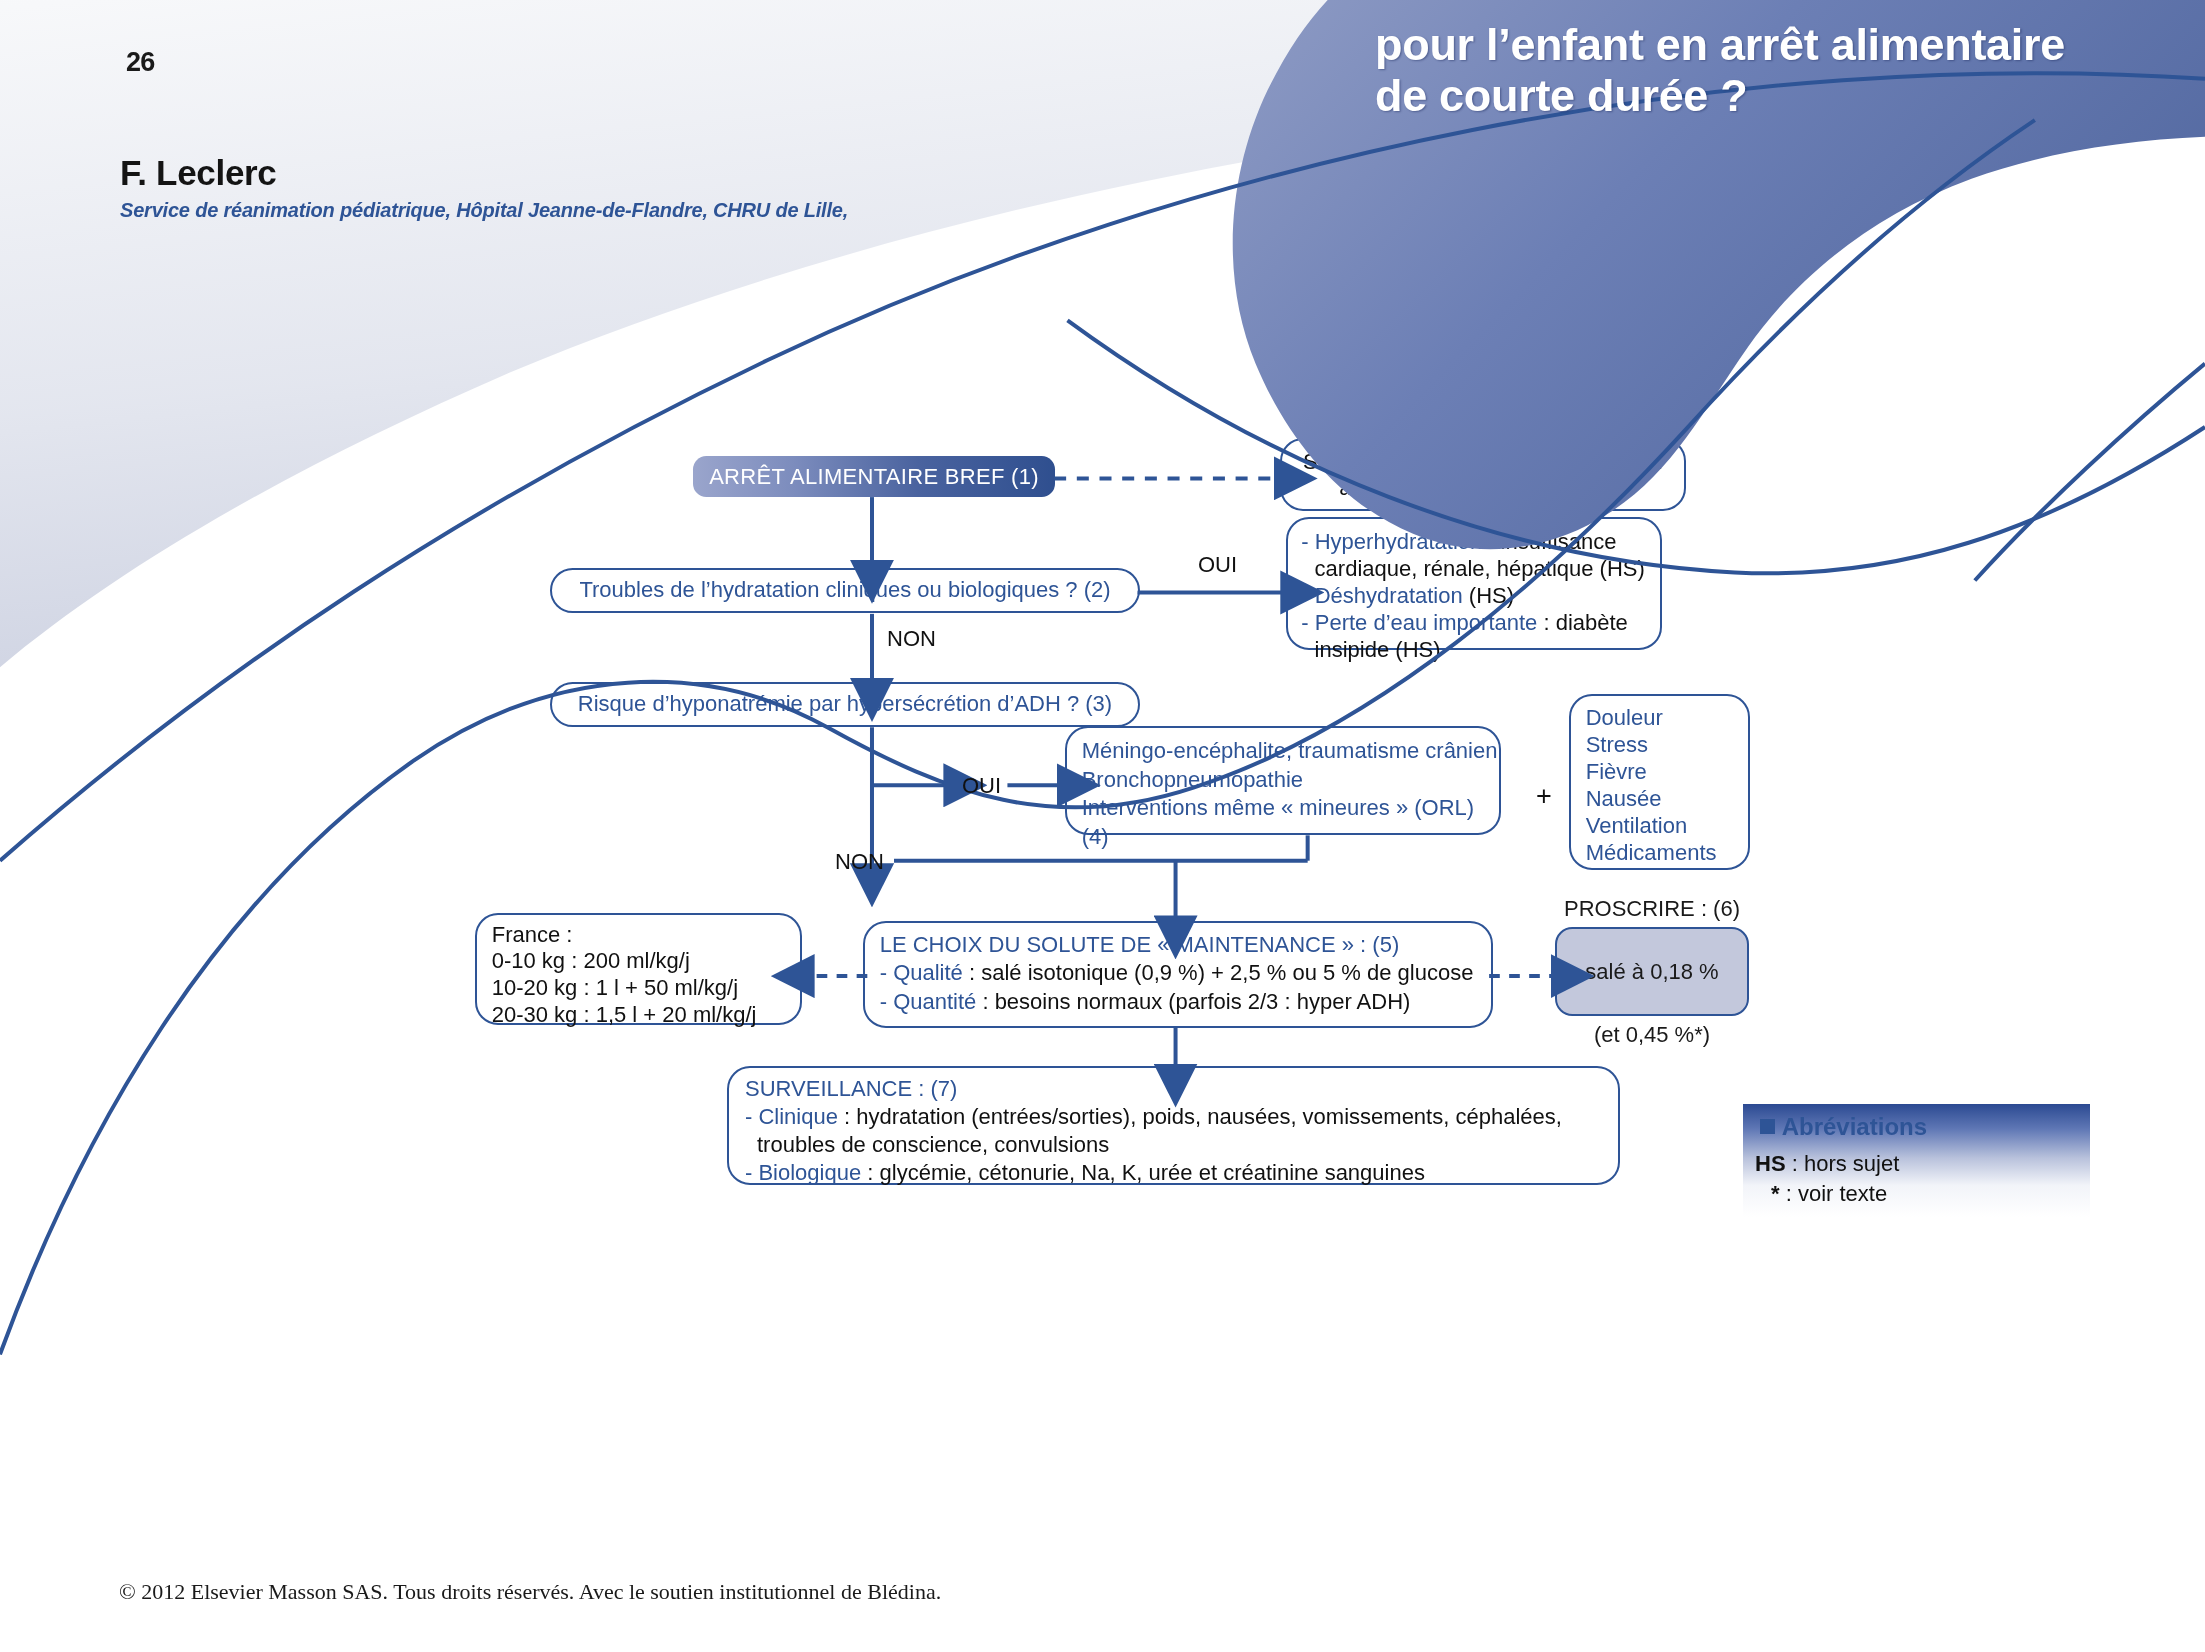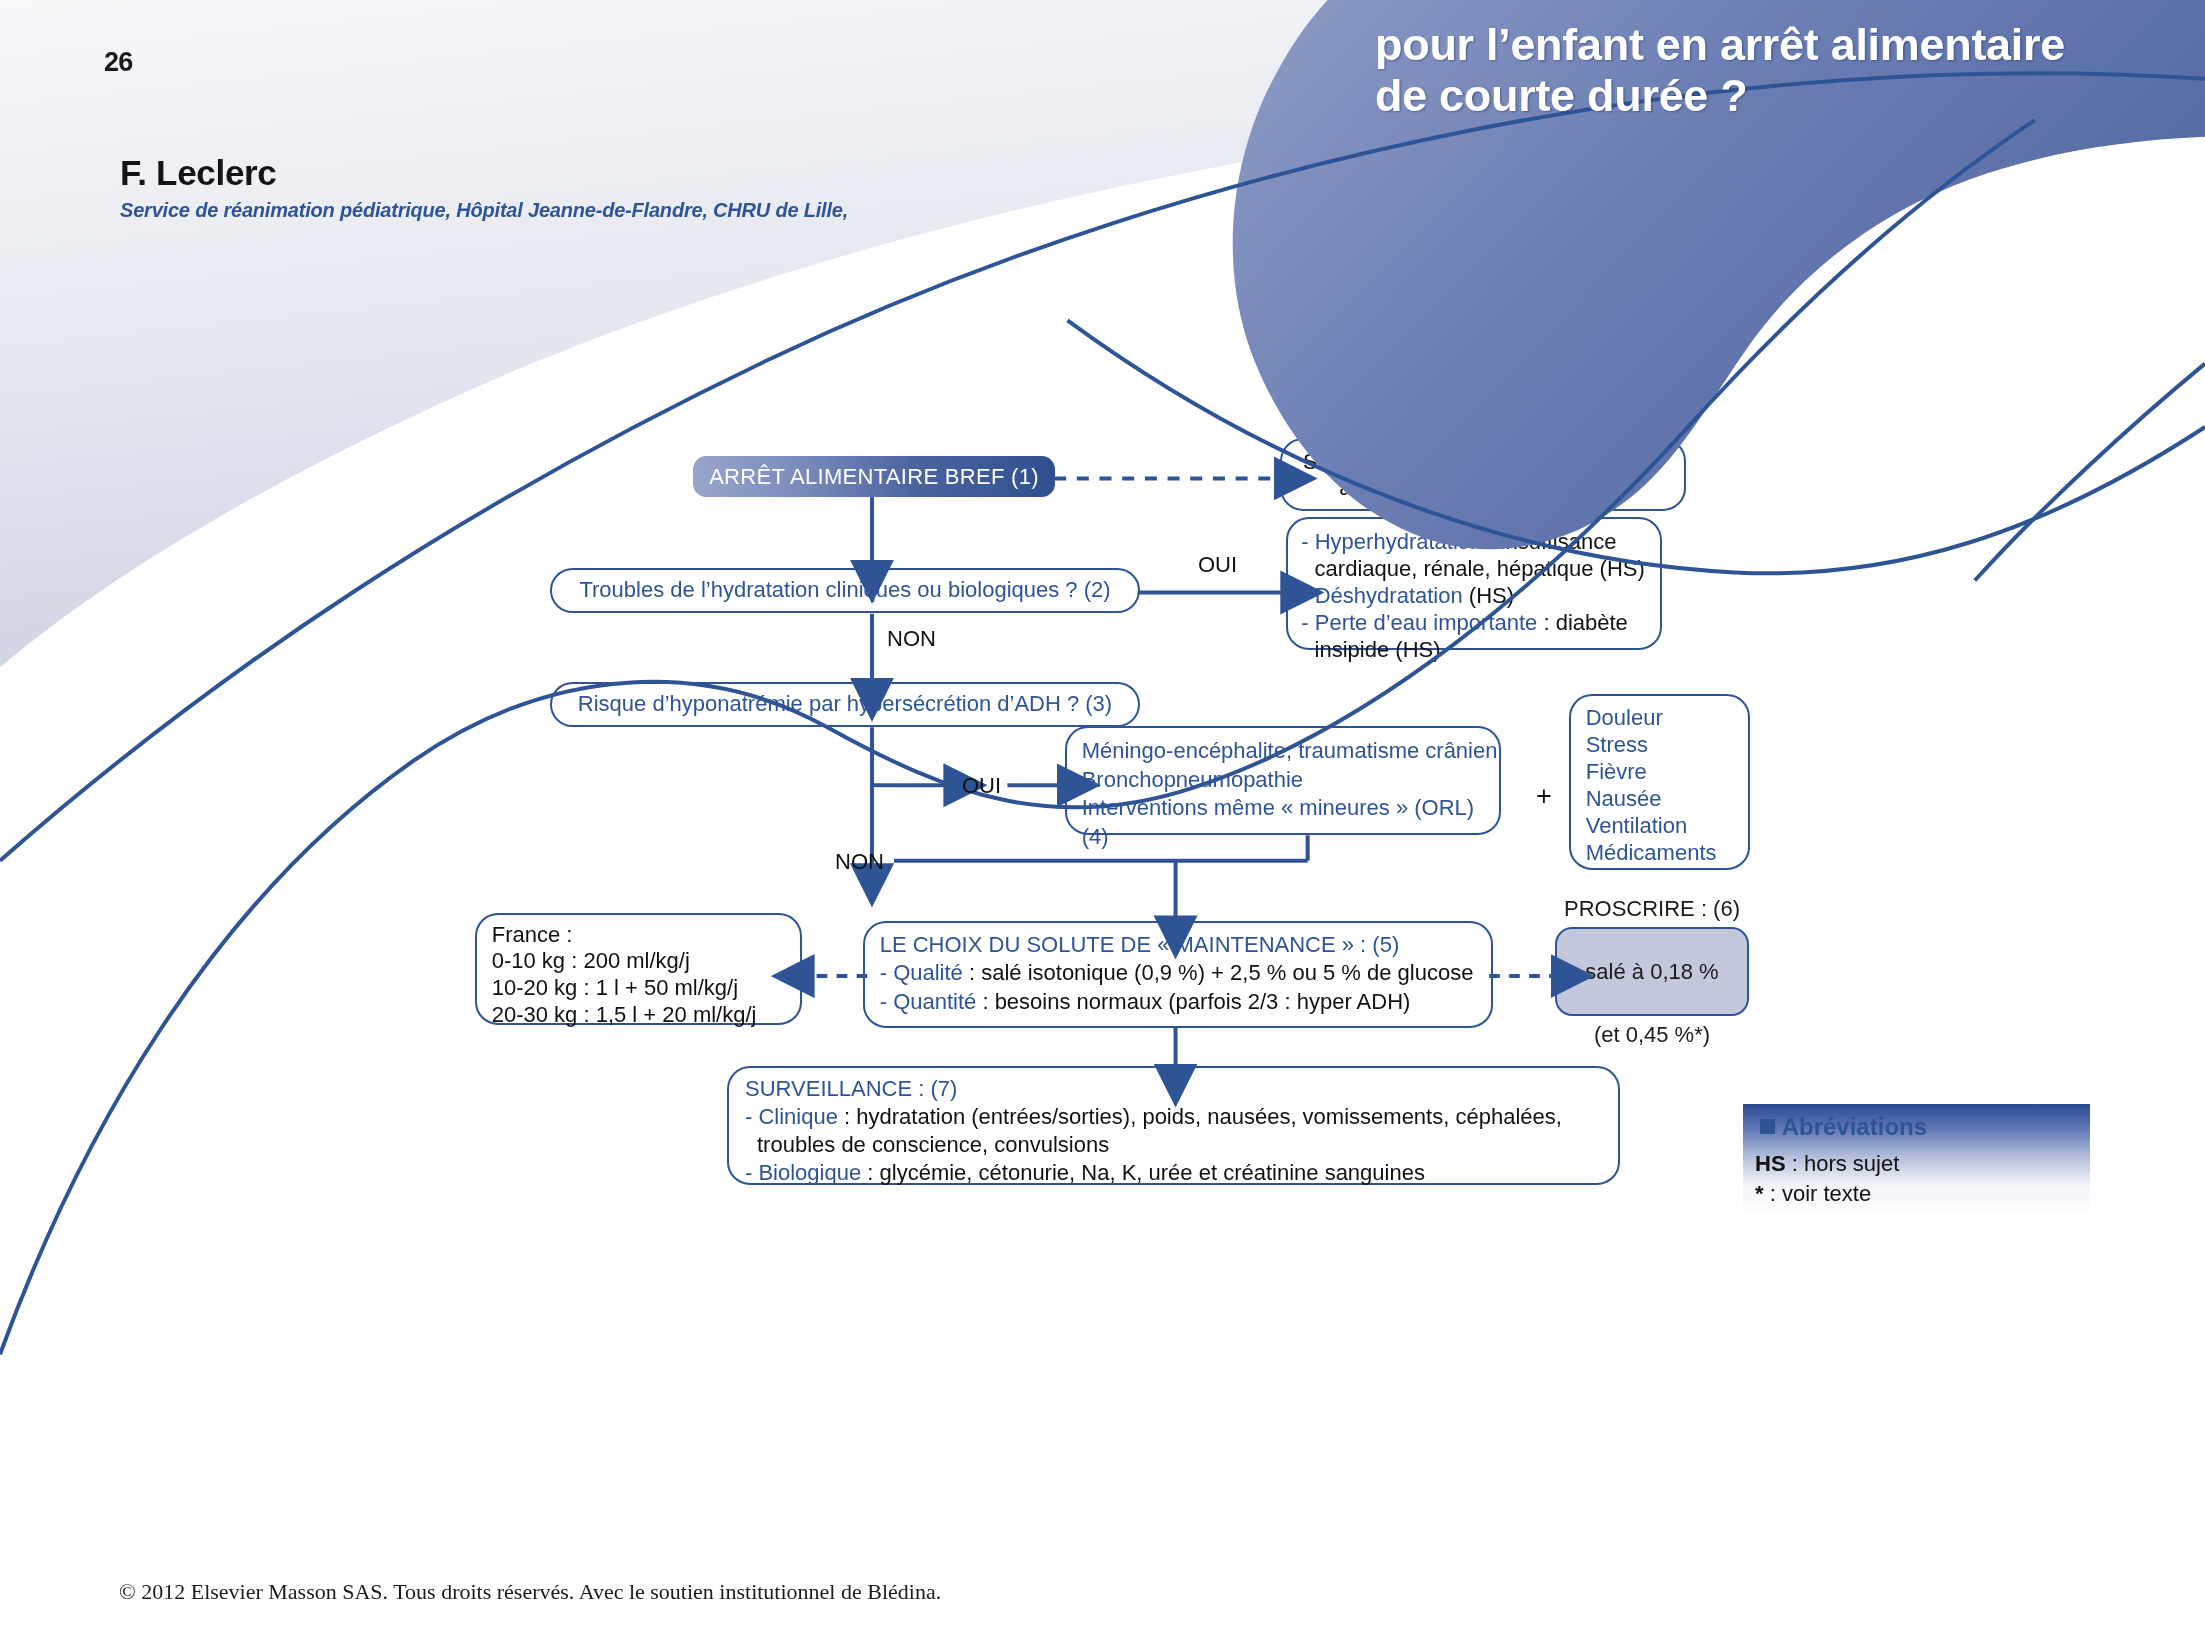--- a/index.html
+++ b/index.html
@@ -7,21 +7,21 @@
     width:2205px;height:1652px;position:relative;overflow:hidden;
     font-family:"Liberation Sans", sans-serif;
   }
   .layer{position:absolute;left:0;top:0;width:2205px;height:1652px;}
   #deco{z-index:1;}
   #flow{z-index:3;}
   .abs{position:absolute;}
 
   
   #page-number{
-    left:104px;top:47px;font-size:27px;font-weight:bold;color:#1a1a1a;
+    left:126px;top:47px;font-size:27px;font-weight:bold;color:#1a1a1a;
     letter-spacing:-0.7px;z-index:4;
   }
   #header-title{
     left:1375px;top:20px;width:747px;z-index:4;
     color:#ffffff;font-size:45px;font-weight:bold;line-height:1.13;
     letter-spacing:-0.3px;
     text-shadow:1.3px 1.3px 2px rgba(30,45,95,.45);
   }
   #author-block{left:120px;top:153px;z-index:4;}
   #author-name{
@@ -256,19 +256,19 @@
 <div class="lbl" style="left:962px;top:773px;">OUI</div>
 <div class="lbl" style="left:835px;top:849px;">NON</div>
 
 <div id="abbrev">
   <div id="abbrev-title">
     <span id="abbrev-square"></span><span>Abréviations</span>
   </div>
   <div class="abbrev-row" style="top:47px;">
     <b>HS</b><span> : </span><span>hors sujet</span>
   </div>
-  <div class="abbrev-row" style="top:77px;">
+  <div class="abbrev-row" style="top:77px;margin-left:16px;">
     <b>*</b><span> :   </span><span>voir texte</span>
   </div>
 </div>
 
 <div id="footer">© 2012 Elsevier Masson SAS. Tous droits réservés. Avec le soutien institutionnel de Blédina.</div>
 
 
 </body></html>

